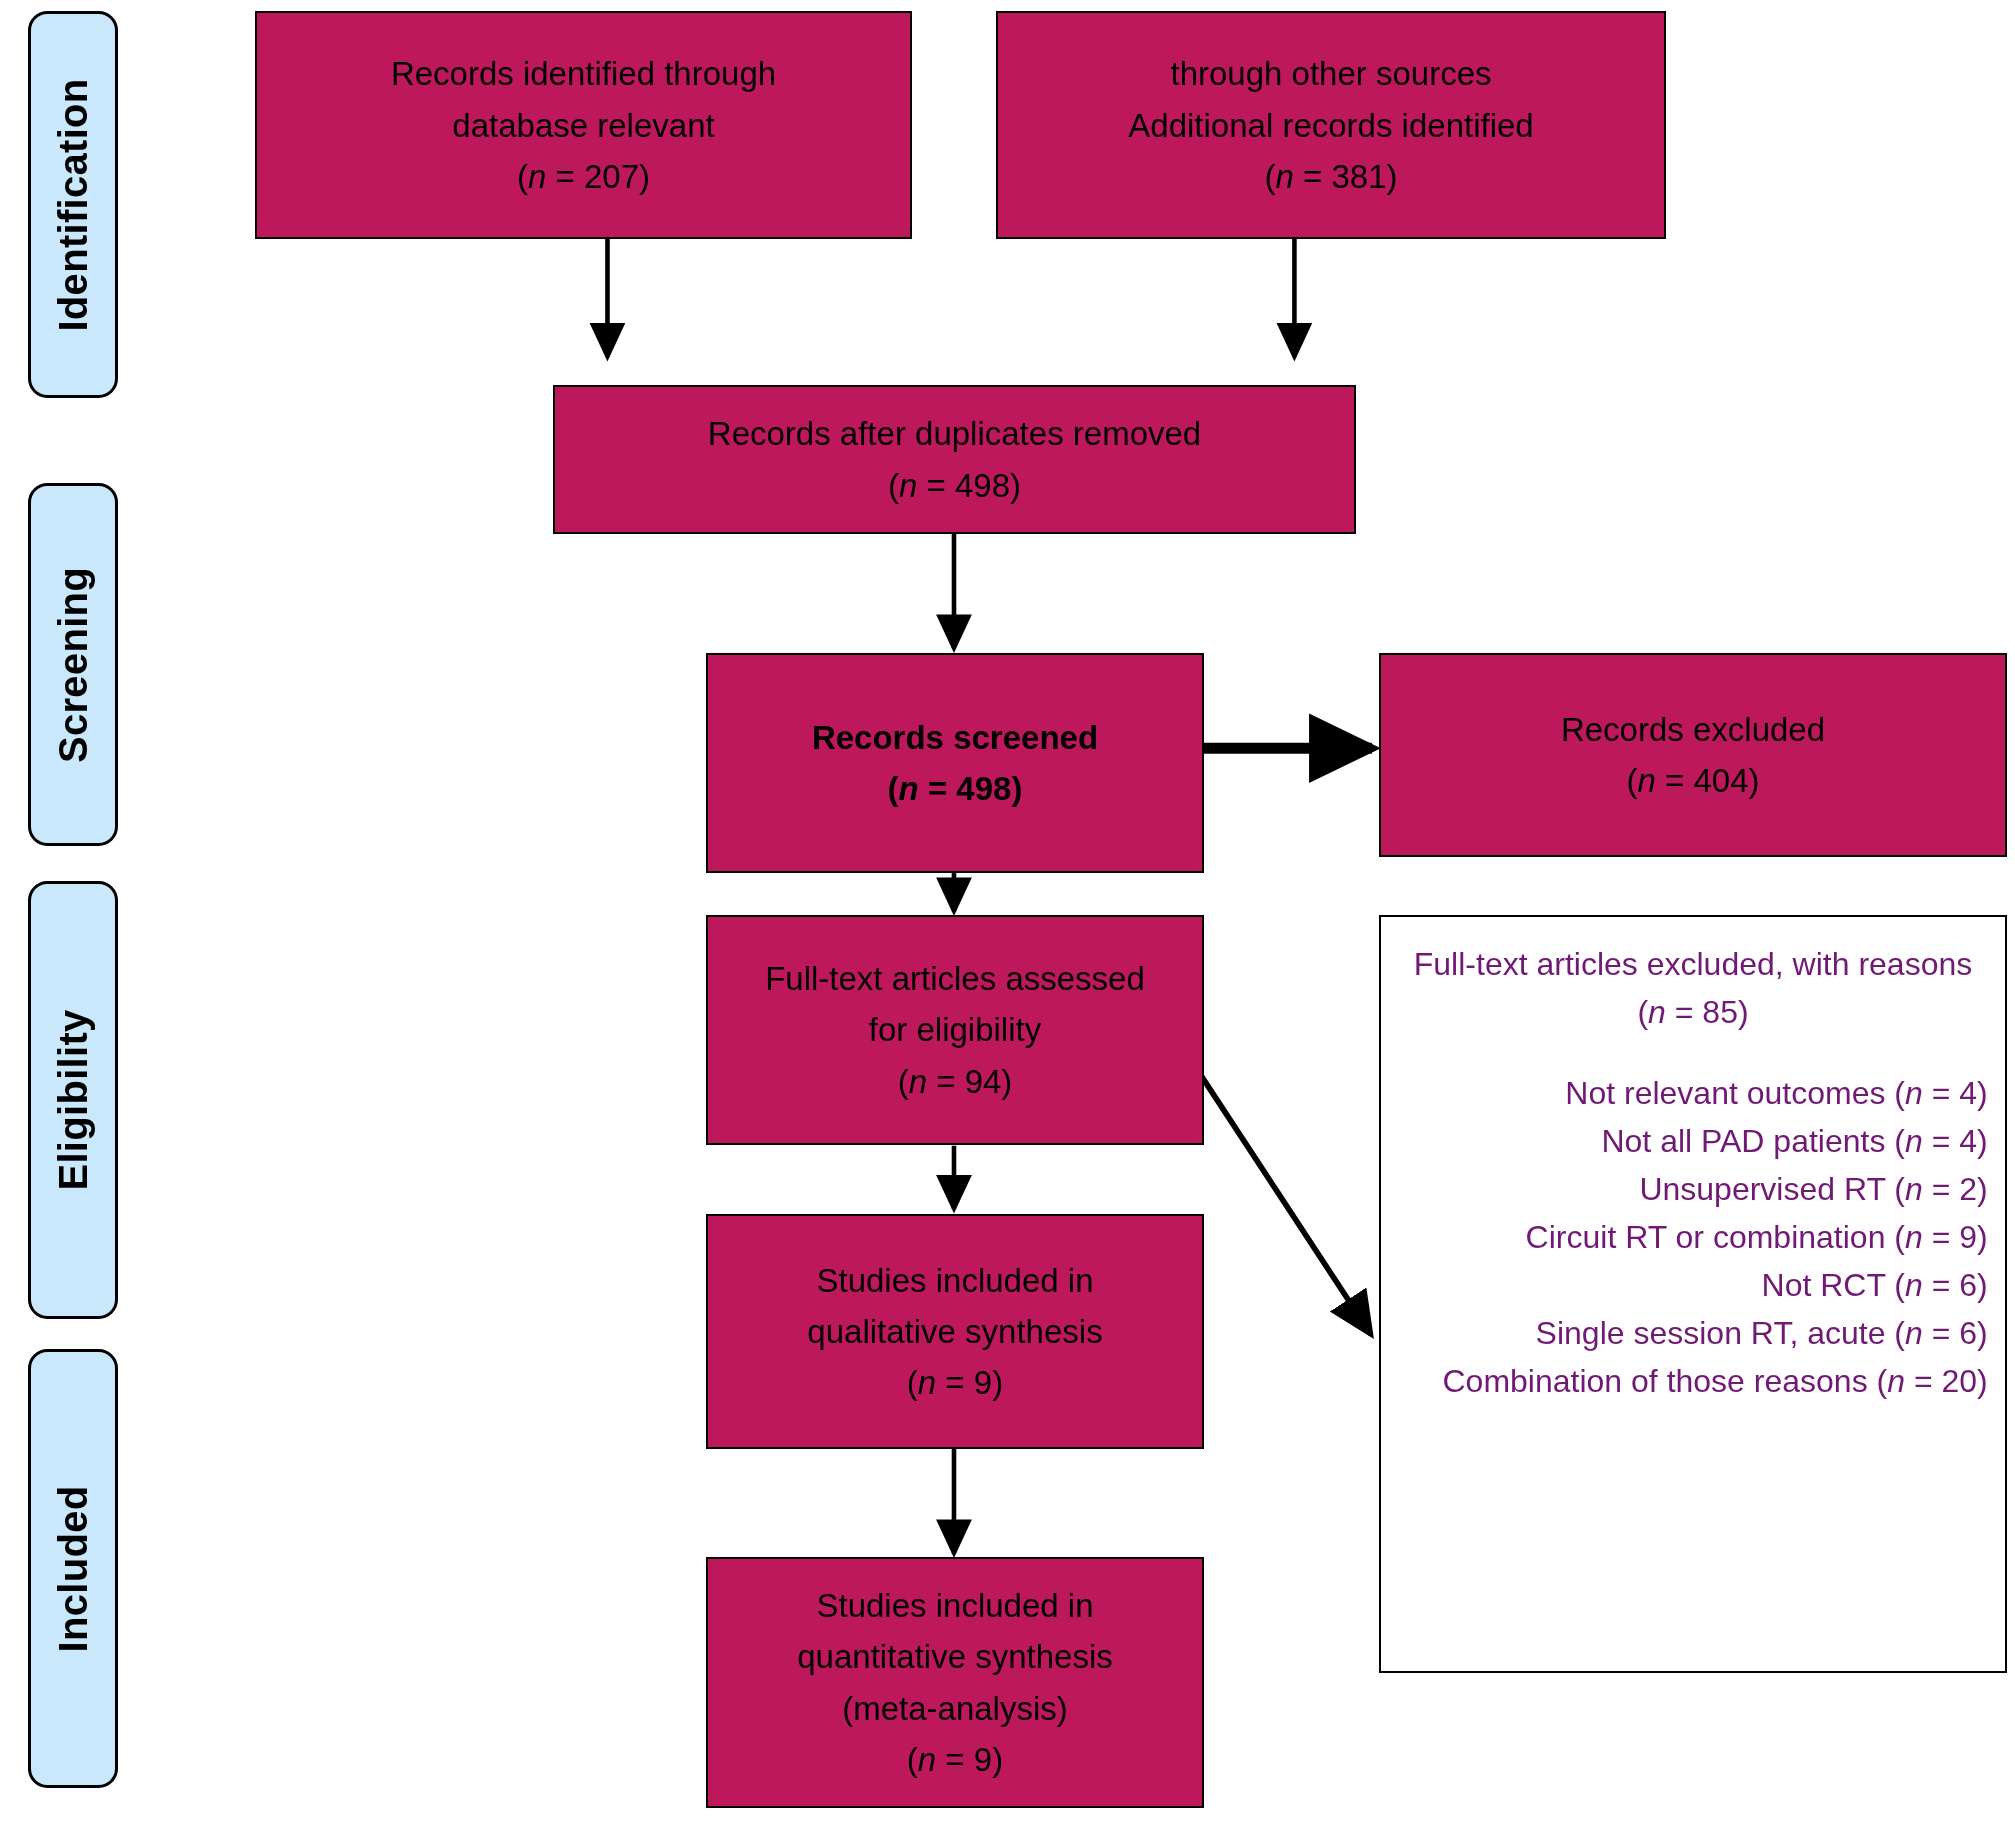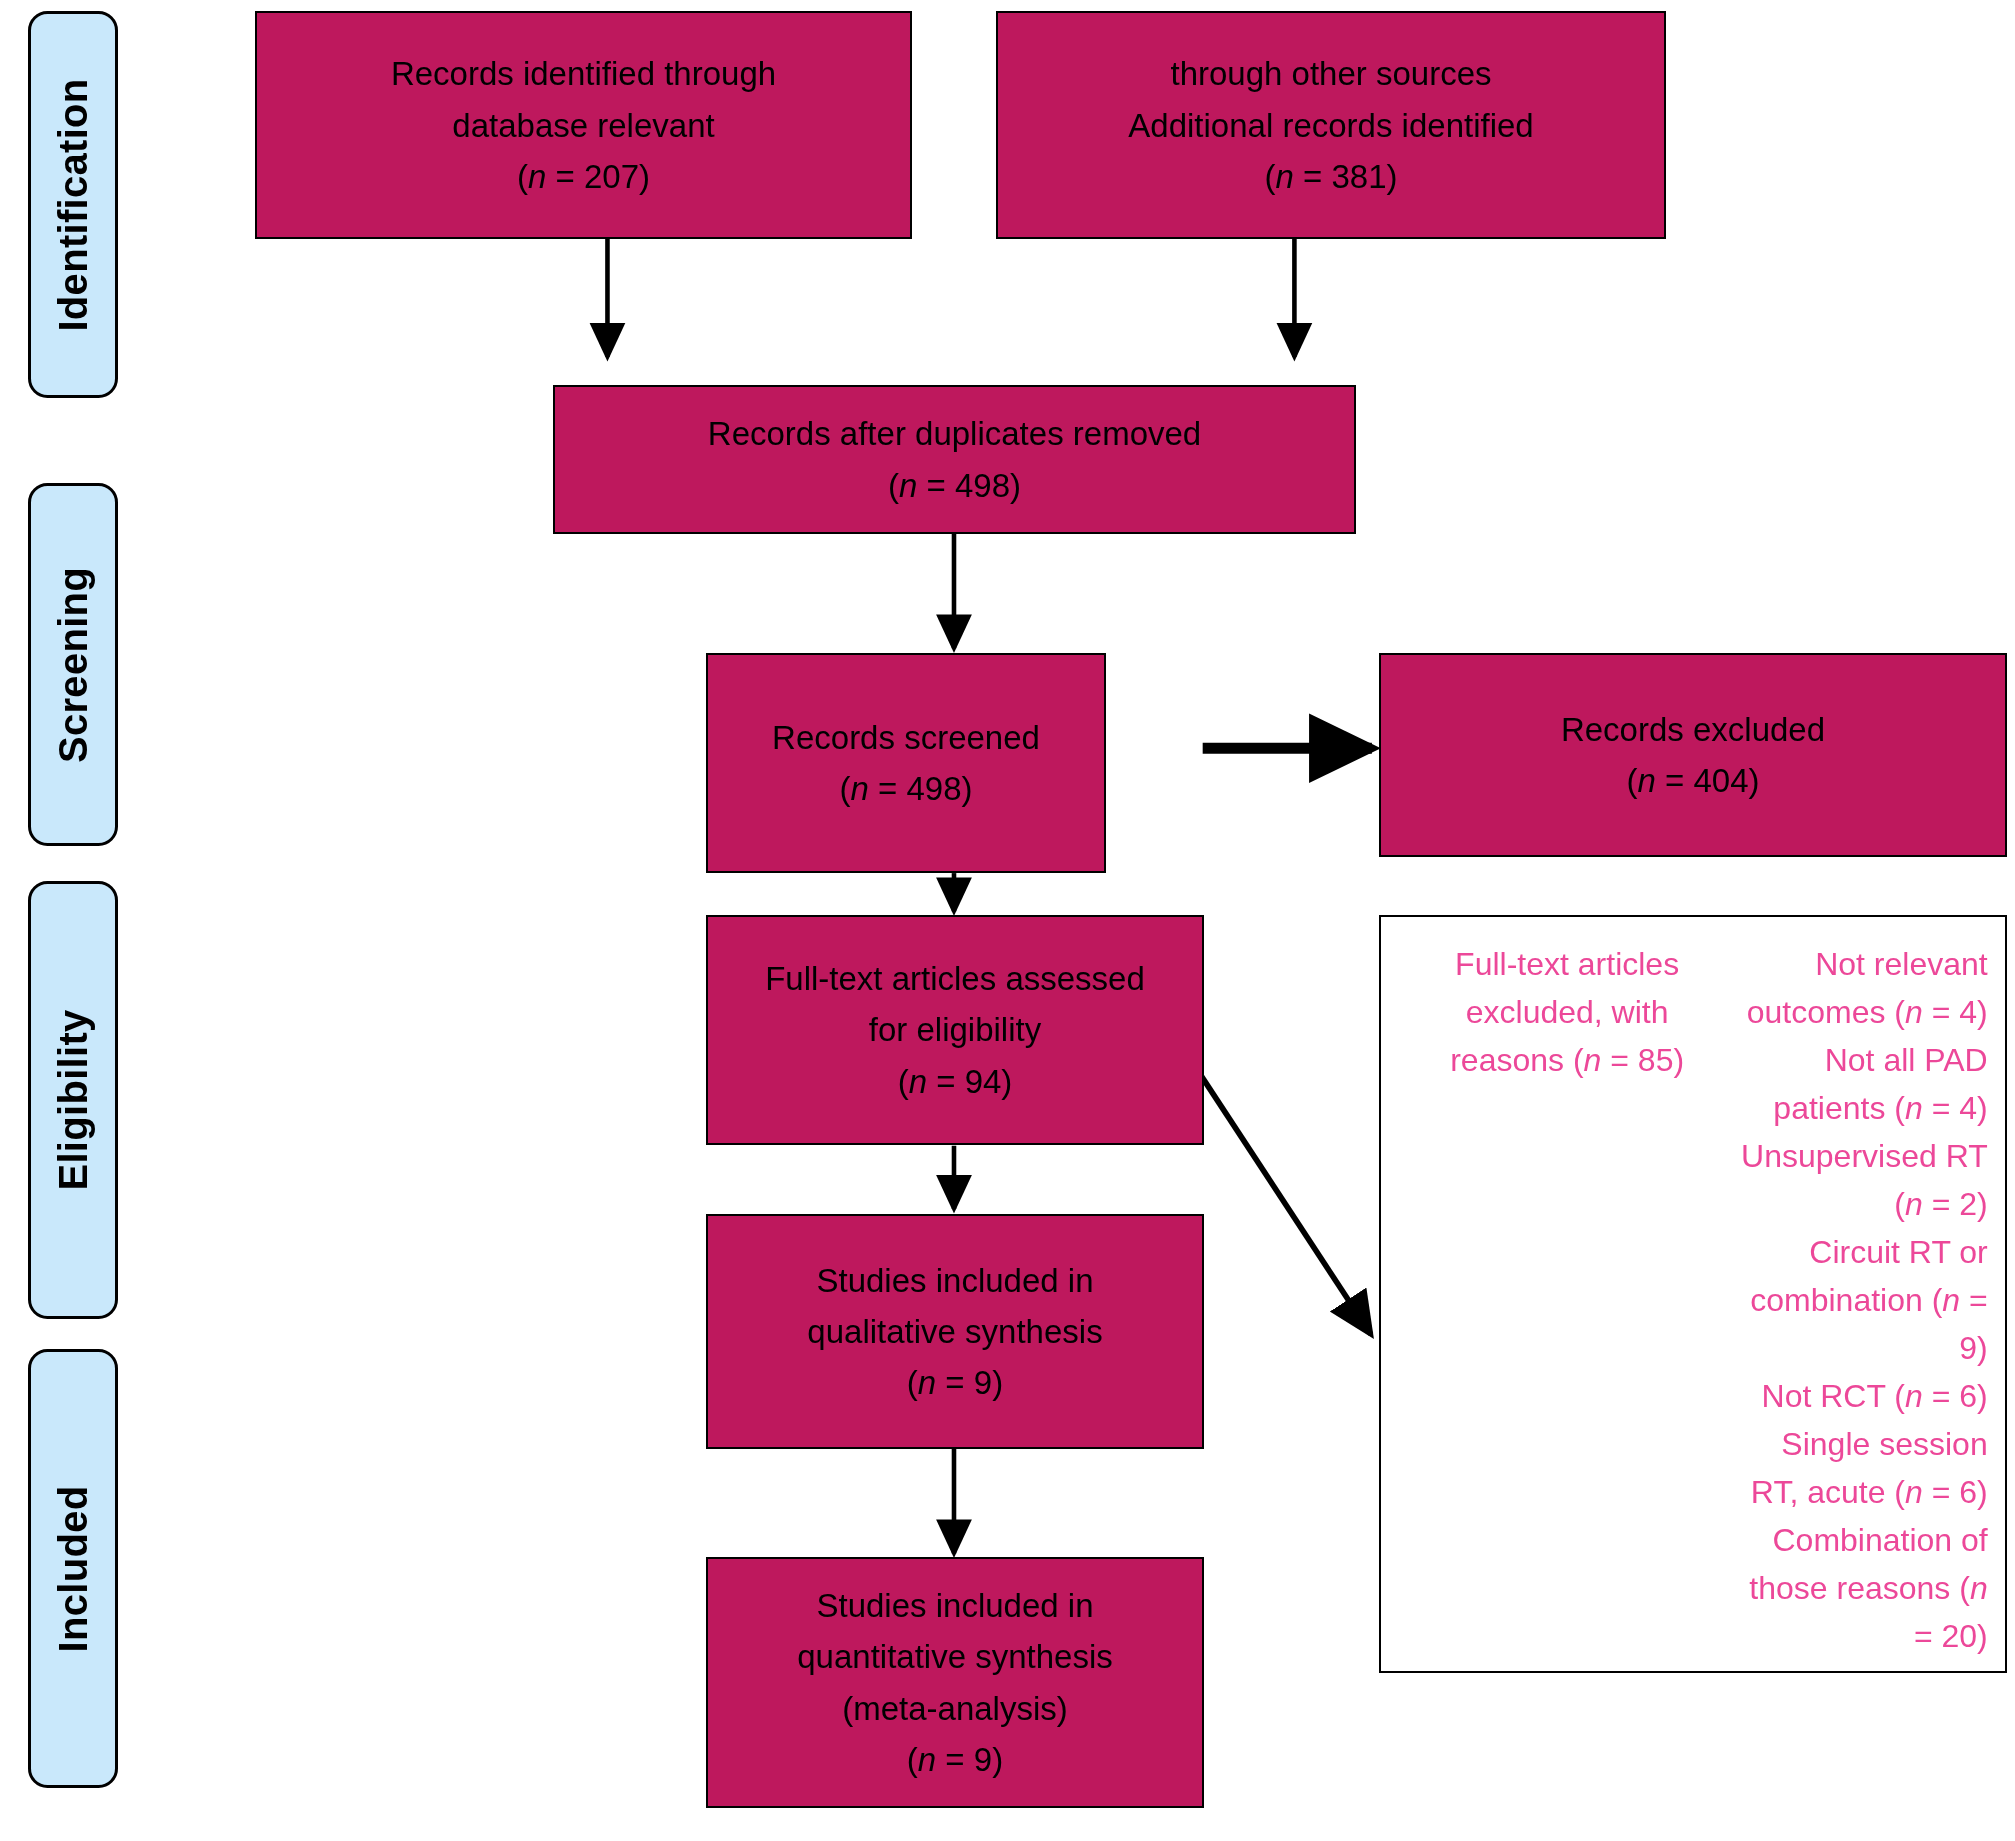--- a/index.html
+++ b/index.html
@@ -64,22 +64,22 @@
     font-style: italic;
   }
 
   
   .reasons-box {
     position: absolute;
     background: #ffffff;
     border: 2.5px solid #000000;
     box-sizing: border-box;
     display: flex;
-    flex-direction: row;
-    color: #ec4899;
+    flex-direction: column;
+    color: #701a75;
     font-size: 32px;
     line-height: 1.5;
     padding: 23.4px 17.3px 15.3px 17.3px;
   }
   .reasons-head {
     text-align: center;
     margin-bottom: 33px;
     padding: 0 12.2px;
   }
   .reasons-list {
@@ -157,21 +157,21 @@
     <span class="line">through other sources</span>
     <span class="line">Additional records identified</span>
     <span class="line">(<em class="it">n</em><span> = </span><span>381</span>)</span>
   </div>
 
   <div class="flow-box" style="left:553px; top:363px; width:803px; height:149px;margin-top:22px;">
     <span class="line">Records after duplicates removed</span>
     <span class="line">(<em class="it">n</em><span> = </span><span>498</span>)</span>
   </div>
 
-  <div class="flow-box" style="left:706px; top:653px; width:400px; height:220px;">
+  <div class="flow-box" style="left:706px; top:653px; width:498px; height:220px;font-weight:bold;">
     <span class="line">Records screened</span>
     <span class="line">(<em class="it">n</em><span> = </span><span>498</span>)</span>
   </div>
 
   <div class="flow-box" style="left:1379px; top:653px; width:628px; height:204px;">
     <span class="line">Records excluded</span>
     <span class="line">(<em class="it">n</em><span> = </span><span>404</span>)</span>
   </div>
 
   <div class="flow-box" style="left:706px; top:915px; width:498px; height:230px;">

